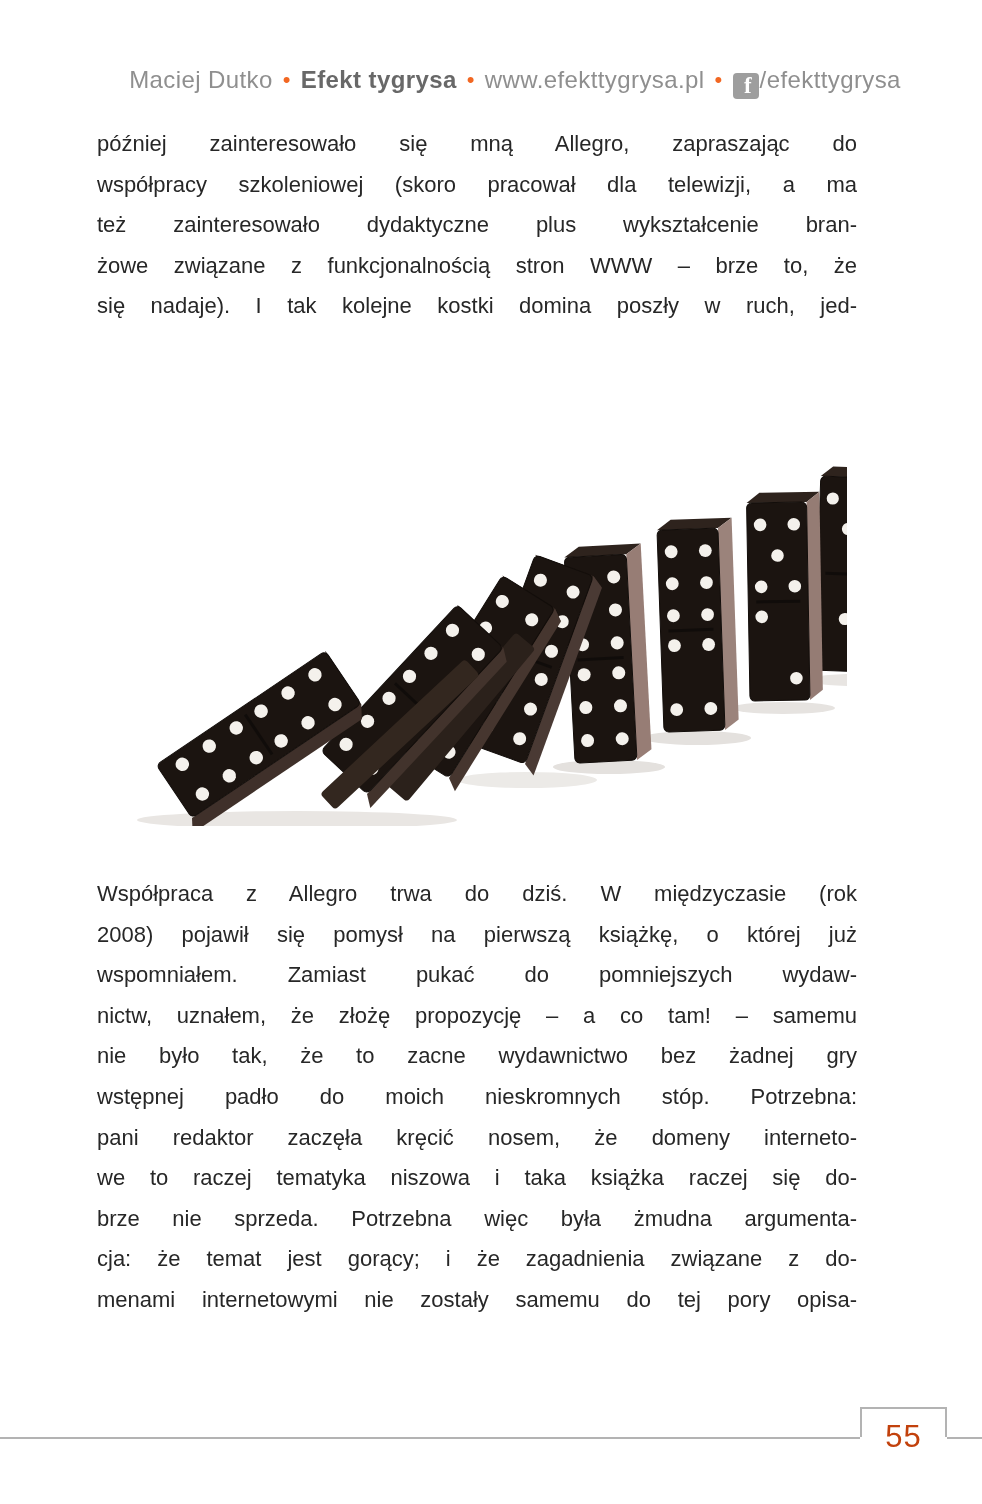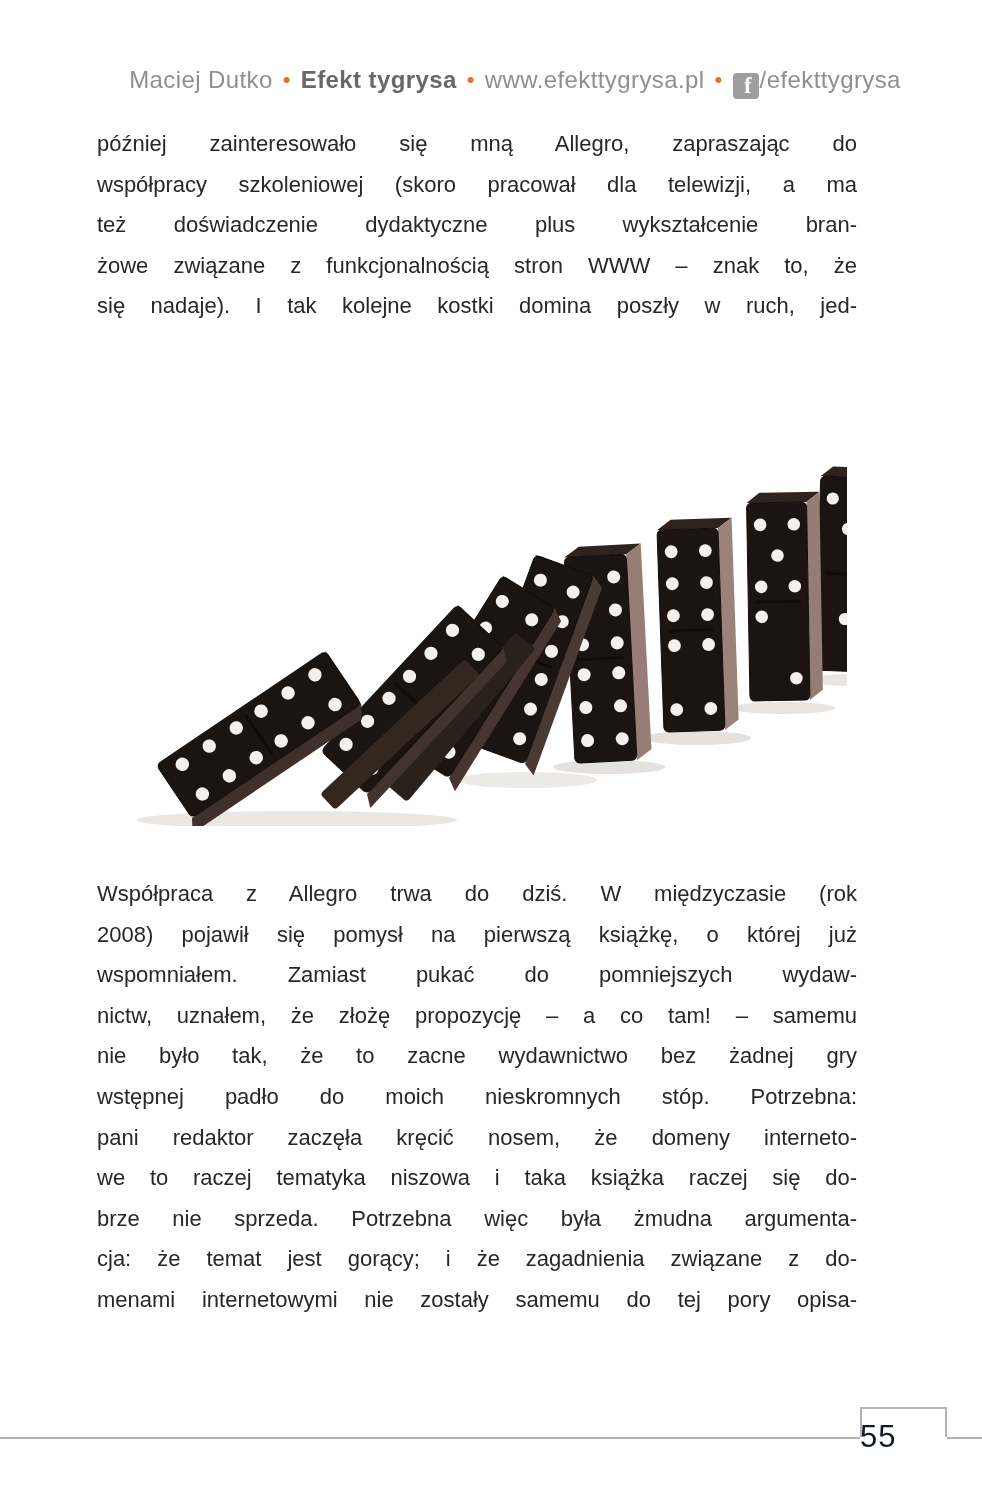--- a/index.html
+++ b/index.html
@@ -36,38 +36,38 @@
   
   .photo { position:absolute; left:97px; top:450px; width:750px; height:376px; }
   
   .footer-line-left  { position:absolute; left:0px;   top:1437px; width:860px; height:0; border-top:2px solid #b3b3b3; }
   .footer-line-right { position:absolute; left:947px; top:1437px; width:35px;  height:0; border-top:2px solid #b3b3b3; }
   .footer-tab {
     position:absolute; left:860px; top:1407px; width:87px; height:30px;
     border:2px solid #b3b3b3; border-bottom:none; background:#ffffff; box-sizing:border-box;
   }
   .page-number {
-    position:absolute; left:860px; top:1419px; width:87px; text-align:left;
-    font-size:31px; color:#0f172a; letter-spacing:1px;
+    position:absolute; left:860px; top:1419px; width:87px; text-align:center;
+    font-size:31px; color:#c2410c; letter-spacing:1px;
   }
 </style>
 </head>
 <body>
 
 <div class="page">
 
   <div class="header">
     <span>Maciej Dutko</span><span class="dot">•</span><span class="btitle">Efekt tygrysa</span><span class="dot">•</span><span>www.efekttygrysa.pl</span><span class="dot">•</span><span class="fbicon">f</span><span>/efekttygrysa</span>
   </div>
 
   <div class="para" id="para1">
       <div class="jline"><span>później zainteresowało się mną Allegro, zapraszając do</span></div>
       <div class="jline"><span>współpracy szkoleniowej (</span><span class="it">skoro pracował dla telewizji, a ma</span></div>
-      <div class="jline"><span class="it">też doświadczenie dydaktyczne plus wykształcenie bran-</span></div>
-      <div class="jline"><span class="it">żowe związane z funkcjonalnością stron WWW – znak to, że</span></div>
+      <div class="jline"><span class="it">też zainteresowało dydaktyczne plus wykształcenie bran-</span></div>
+      <div class="jline"><span class="it">żowe związane z funkcjonalnością stron WWW – brze to, że</span></div>
       <div class="jline"><span class="it">się nadaje</span><span>). I tak kolejne kostki domina poszły w ruch, jed-</span></div>
     </div>
 
   <svg class="photo" id="dominoPhoto" viewBox="0 0 750 376" xmlns="http://www.w3.org/2000/svg">
       <ellipse cx="200" cy="370" rx="160" ry="9" fill="#e9e6e3"></ellipse>
       <ellipse cx="430" cy="330" rx="70" ry="8" fill="#eceae7"></ellipse>
       <ellipse cx="512" cy="317" rx="56" ry="7" fill="#e4e1de"></ellipse>
       <ellipse cx="600" cy="288" rx="54" ry="7" fill="#e4e1de"></ellipse>
       <ellipse cx="686" cy="258" rx="52" ry="6" fill="#e6e3e0"></ellipse>
       <ellipse cx="758" cy="230" rx="48" ry="6" fill="#e8e5e2"></ellipse>

